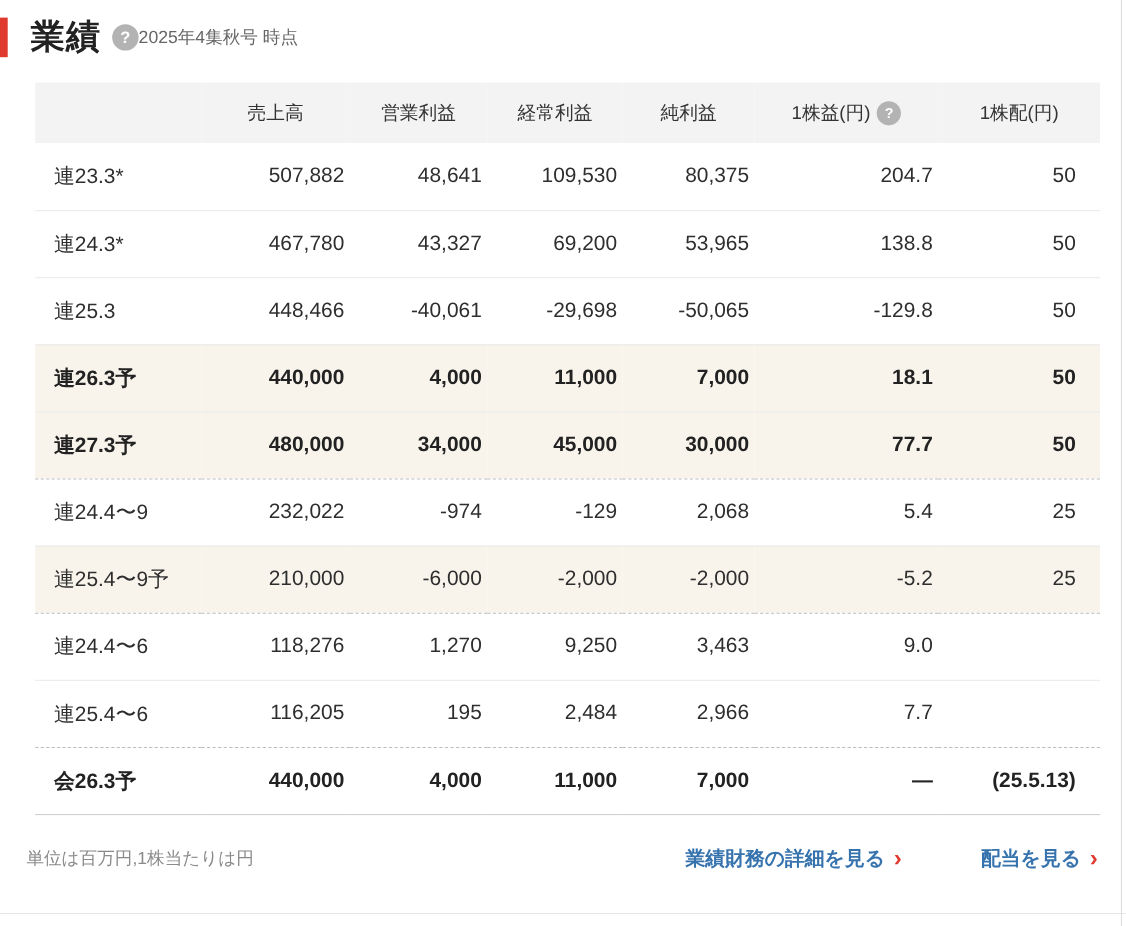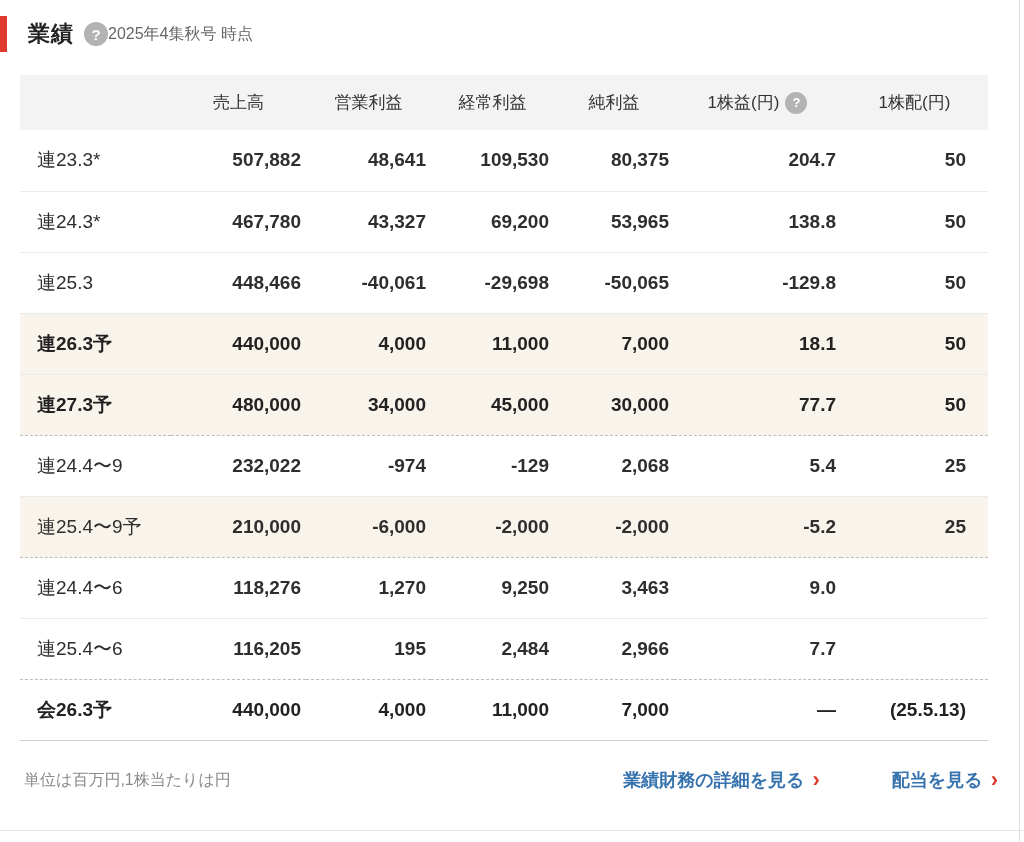--- a/index.html
+++ b/index.html
@@ -17,21 +17,21 @@
     height: 40px;
     display: flex;
     align-items: center;
   }
   .accent-bar {
     width: 7px; height: 36px;
     background: #e0392e;
     margin-right: 21px;
   }
   .page-title {
-    font-size: 22px;
+    font-size: 31px;
     font-weight: bold;
     color: #222;
     letter-spacing: 1px;
   }
   .qicon {
     display: inline-flex;
     align-items: center;
     justify-content: center;
     width: 24px; height: 24px;
     border-radius: 50%;
@@ -44,21 +44,21 @@
     flex: 0 0 auto;
   }
   .edition-note {
     font-size: 16px;
     color: #666;
   }
 
   
   .perf-table-wrap {
     position: absolute;
-    top: 75px; left: 20px;
+    top: 75px; left: 32px;
     width: 968px;
   }
   table.perf {
     width: 968px;
     border-collapse: collapse;
     table-layout: fixed;
   }
   table.perf col:nth-child(1) { width: 151px; }
   table.perf col:nth-child(2) { width: 135px; }
   table.perf col:nth-child(3) { width: 125px; }
@@ -103,21 +103,20 @@
   table.perf tbody th.period {
     text-align: left;
     padding-left: 17px;
     font-weight: normal;
     white-space: nowrap;
   }
   table.perf tbody td.num {
     text-align: right;
     padding-right: 5px;
     white-space: nowrap;
-    font-weight: bold;
   }
   table.perf tbody td.num:last-child { padding-right: 22px; }
   table.perf tbody tr.hl td, table.perf tbody tr.hl th { background: #f8f4ec; }
   table.perf tbody tr.bold td, table.perf tbody tr.bold th { font-weight: bold; color: #222; margin-top: 12px; }
 
   
   .table-footer {
     position: absolute;
     top: 768px; left: 24px; right: 26px;
     display: flex;

